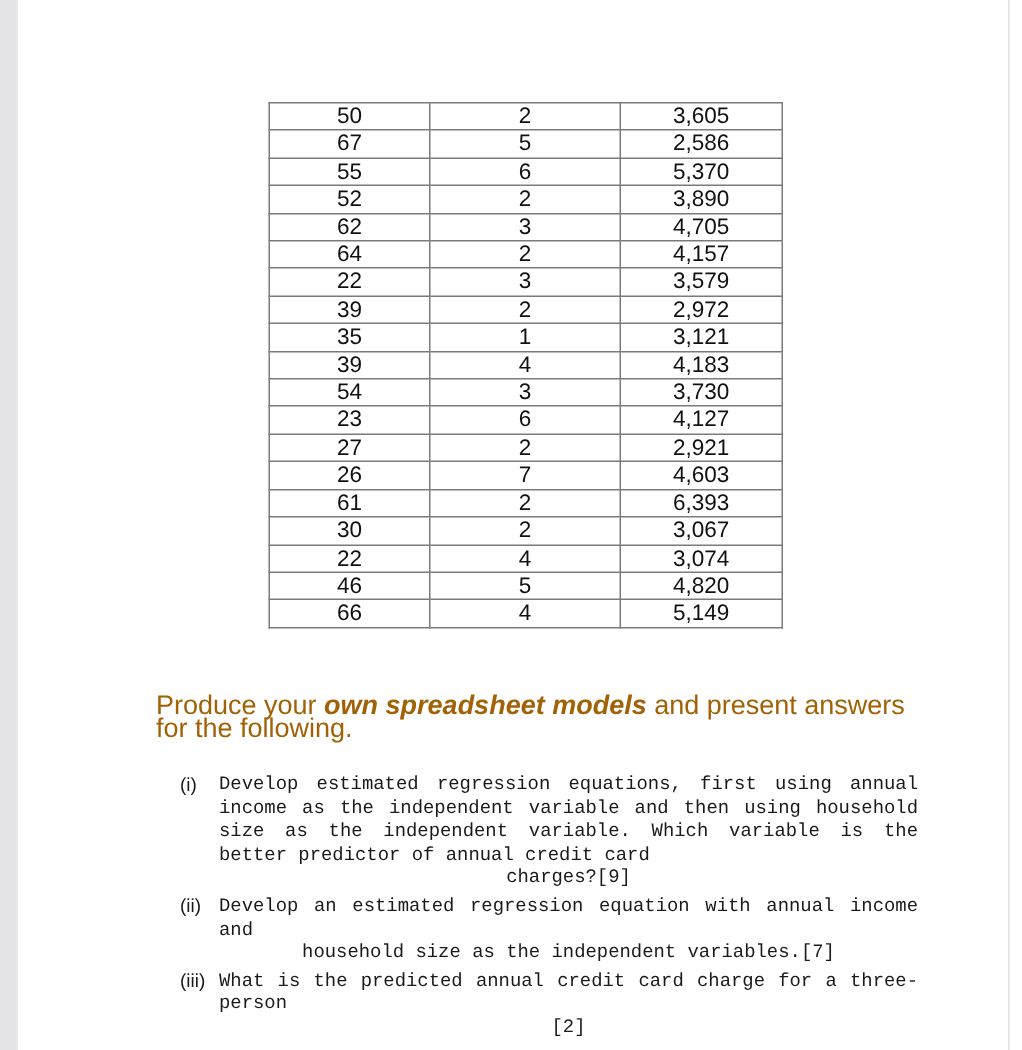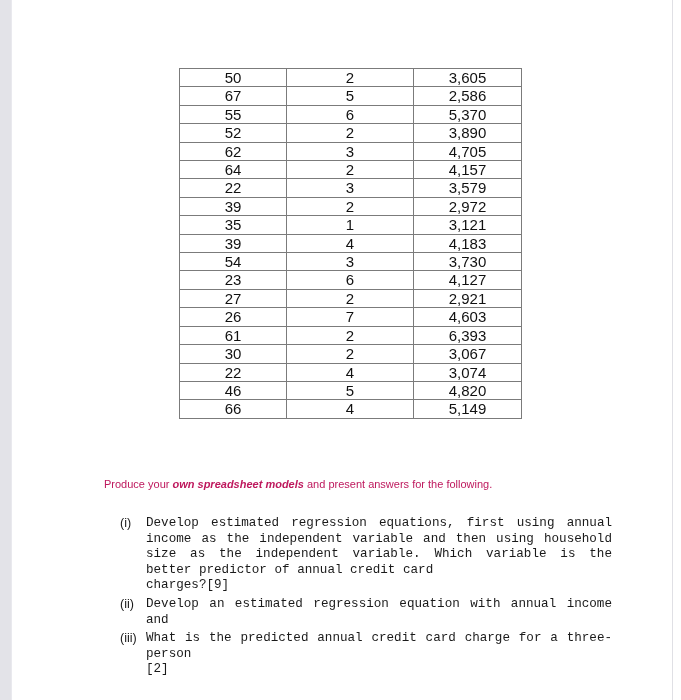--- a/index.html
+++ b/index.html
@@ -87,25 +87,25 @@
     white-space: nowrap;
   }
   table.data-table td.c1 { width: 106px; }
   table.data-table td.c2 { width: 126px; }
   table.data-table td.c3 { width: 107px; }
 
   
   .lead {
     position: absolute;
     left: 92px;
-    top: 477px;
+    top: 463px;
     width: 520px;
-    font-size: 11px;
+    font-size: 18px;
     line-height: 15px;
-    color: #be185d;
+    color: #a16207;
   }
   .lead b {
     font-weight: bold;
     font-style: italic;
   }
 
   .qlist {
     position: absolute;
     left: 108px;
     top: 516px;
@@ -129,21 +129,21 @@
     text-align: justify;
     text-justify: inter-word;
     position: relative;
     font-family: Liberation Mono, monospace;
   }
   .qtext {
     display: block;
   }
   .qlast {
     display: flex;
-    justify-content: flex-start;
+    justify-content: center;
     align-items: baseline;
   }
   .qlast .tail { text-align: left; }
 </style>
 </head>
 <body>
 
 <div class="gutter-left"></div>
 
 <div class="page">
@@ -262,20 +262,24 @@
           <div class="qlast">
             <span class="tail">charges?</span>
             <span>[9]</span>
           </div>
         </div>
       </div>
       <div class="qitem">
         <div class="qlabel">(ii)</div>
         <div class="qbody">
           <span class="qtext">Develop an estimated regression equation with annual income and</span>
+          <div class="qlast">
+            <span class="tail">household size as the independent variables.</span>
+            <span>[7]</span>
+          </div>
         </div>
       </div>
       <div class="qitem">
         <div class="qlabel">(iii)</div>
         <div class="qbody">
           <span class="qtext">What is the predicted annual credit card charge for a three-person</span>
           <div class="qlast">
             <span>[2]</span>
           </div>
         </div>

